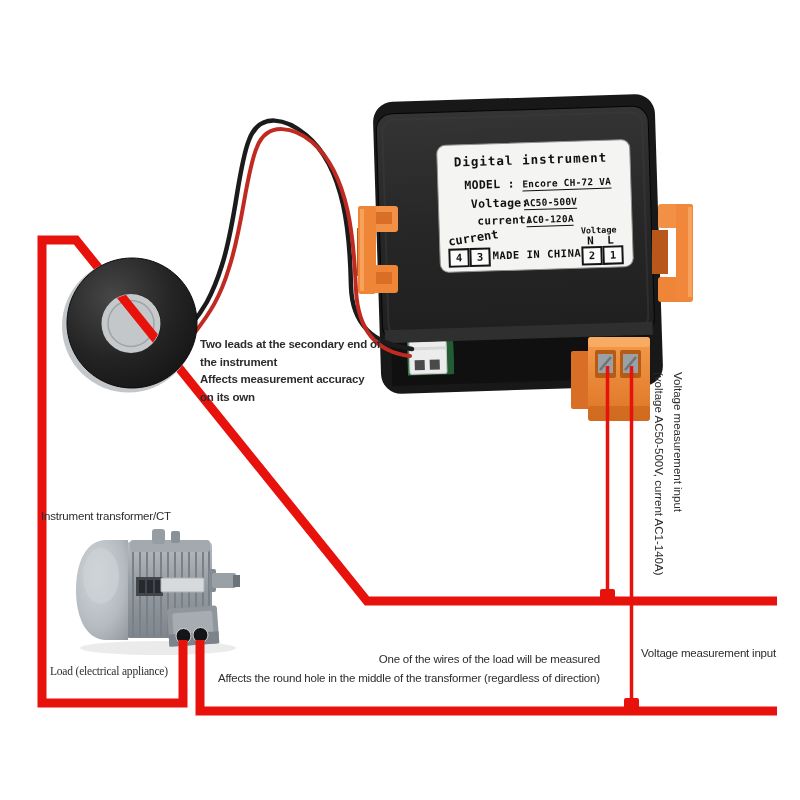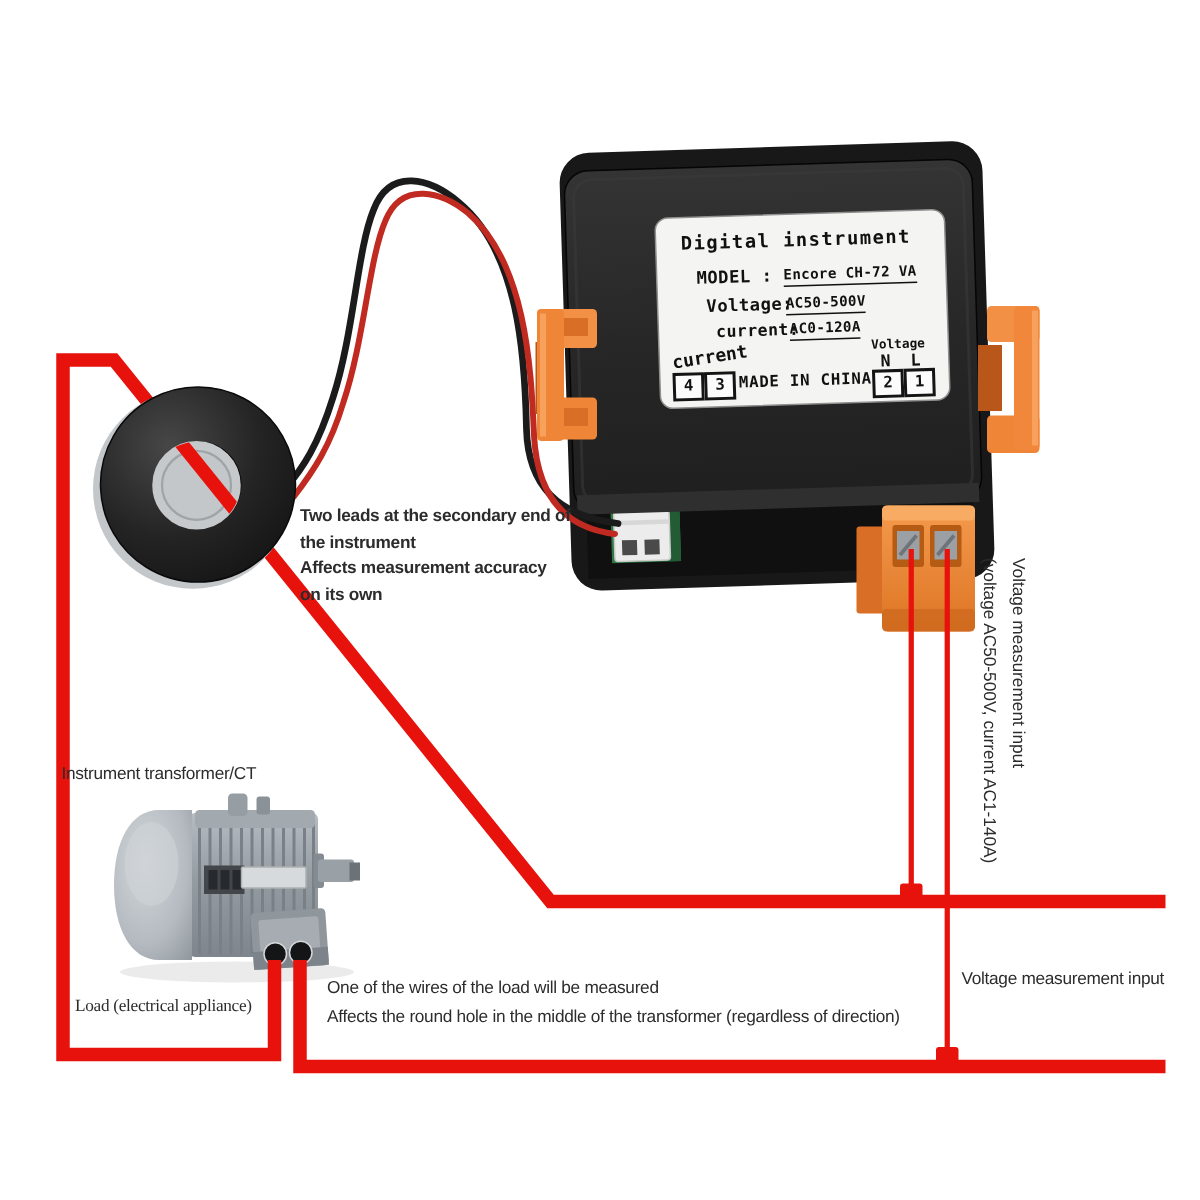--- a/index.html
+++ b/index.html
@@ -3,21 +3,21 @@
 <meta charset="utf-8">
 <style>
   html,body{margin:0;padding:0;background:#ffffff;}
   #stage{position:relative;width:800px;height:800px;background:#ffffff;overflow:hidden;
          font-family:"Liberation Sans",sans-serif;}
   #wires-svg{position:absolute;left:0;top:0;}
 
   
   .ann{position:absolute;font-size:11.5px;letter-spacing:-0.2px;color:#2c2c2c;white-space:nowrap;}
   .ct-note div{line-height:17.5px;}
-  .load-note div{line-height:19px;}
+  .load-note div{line-height:19px;text-align:right;}
   .vtext{position:absolute;left:649px;top:372px;height:232px;writing-mode:vertical-rl;
          font-size:11.5px;color:#2c2c2c;}
   .vtext div{line-height:19px;white-space:nowrap;}
 
   
   .meter-label{position:absolute;left:438px;top:142px;width:192px;height:126px;
                background:#f4f4f2;border:1px solid #8f8f8f;border-radius:9px;
                transform:rotate(-1.8deg);color:#111;}
   .meter-label *{position:absolute;white-space:nowrap;}
   .lbl-title{left:0;right:6px;top:9px;text-align:center;

